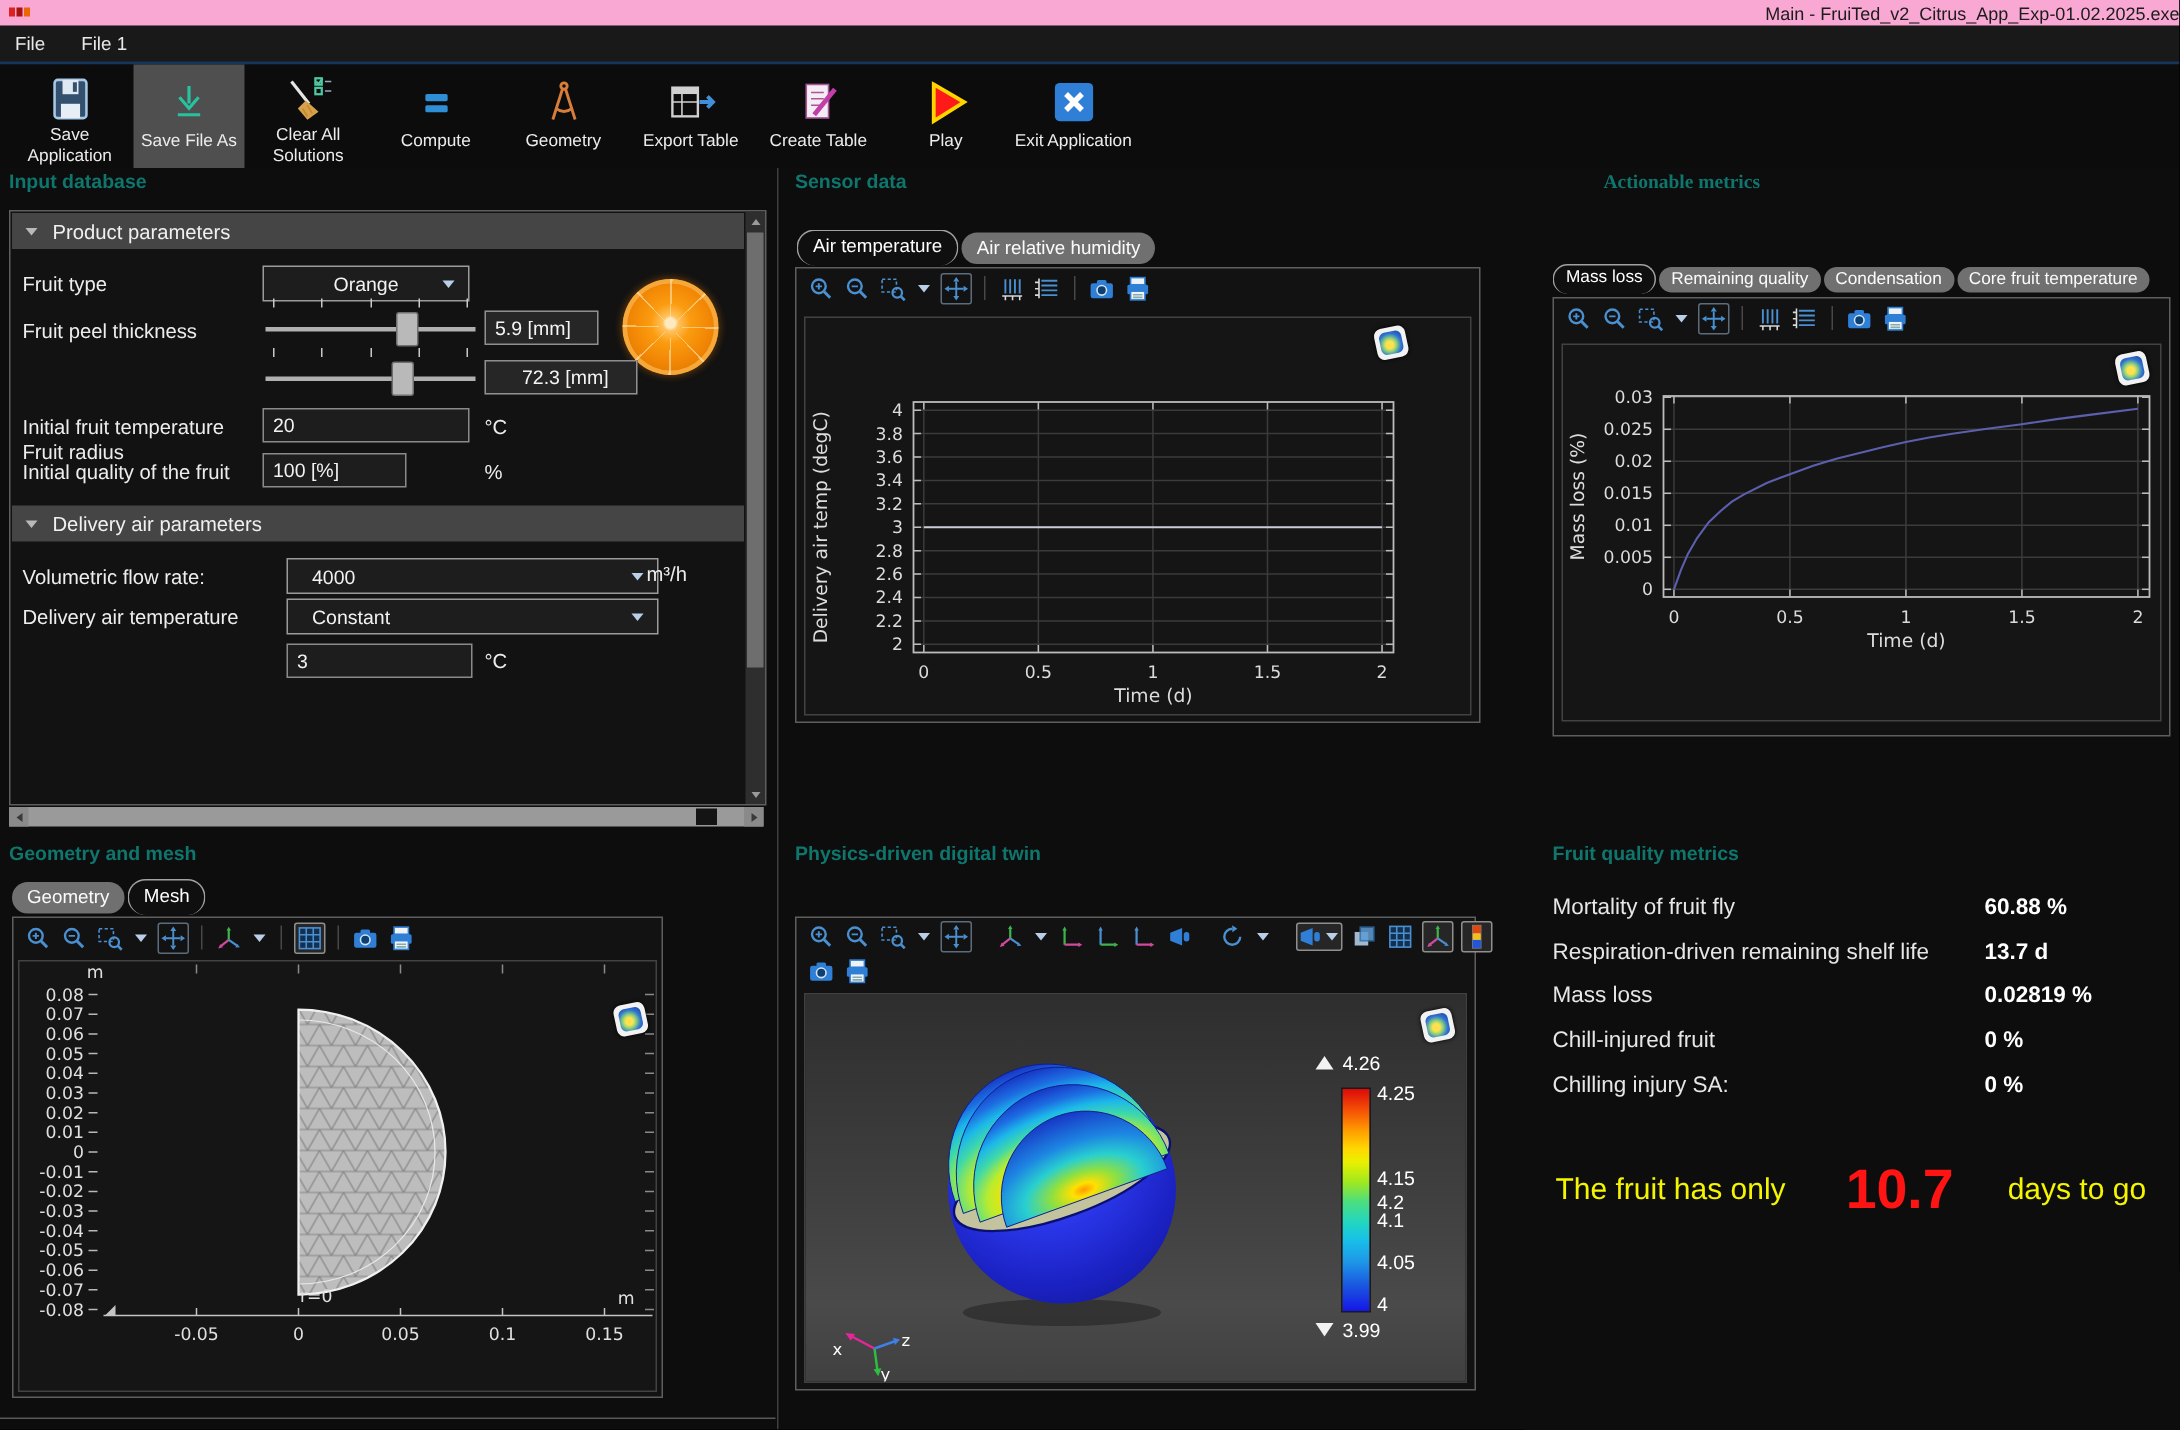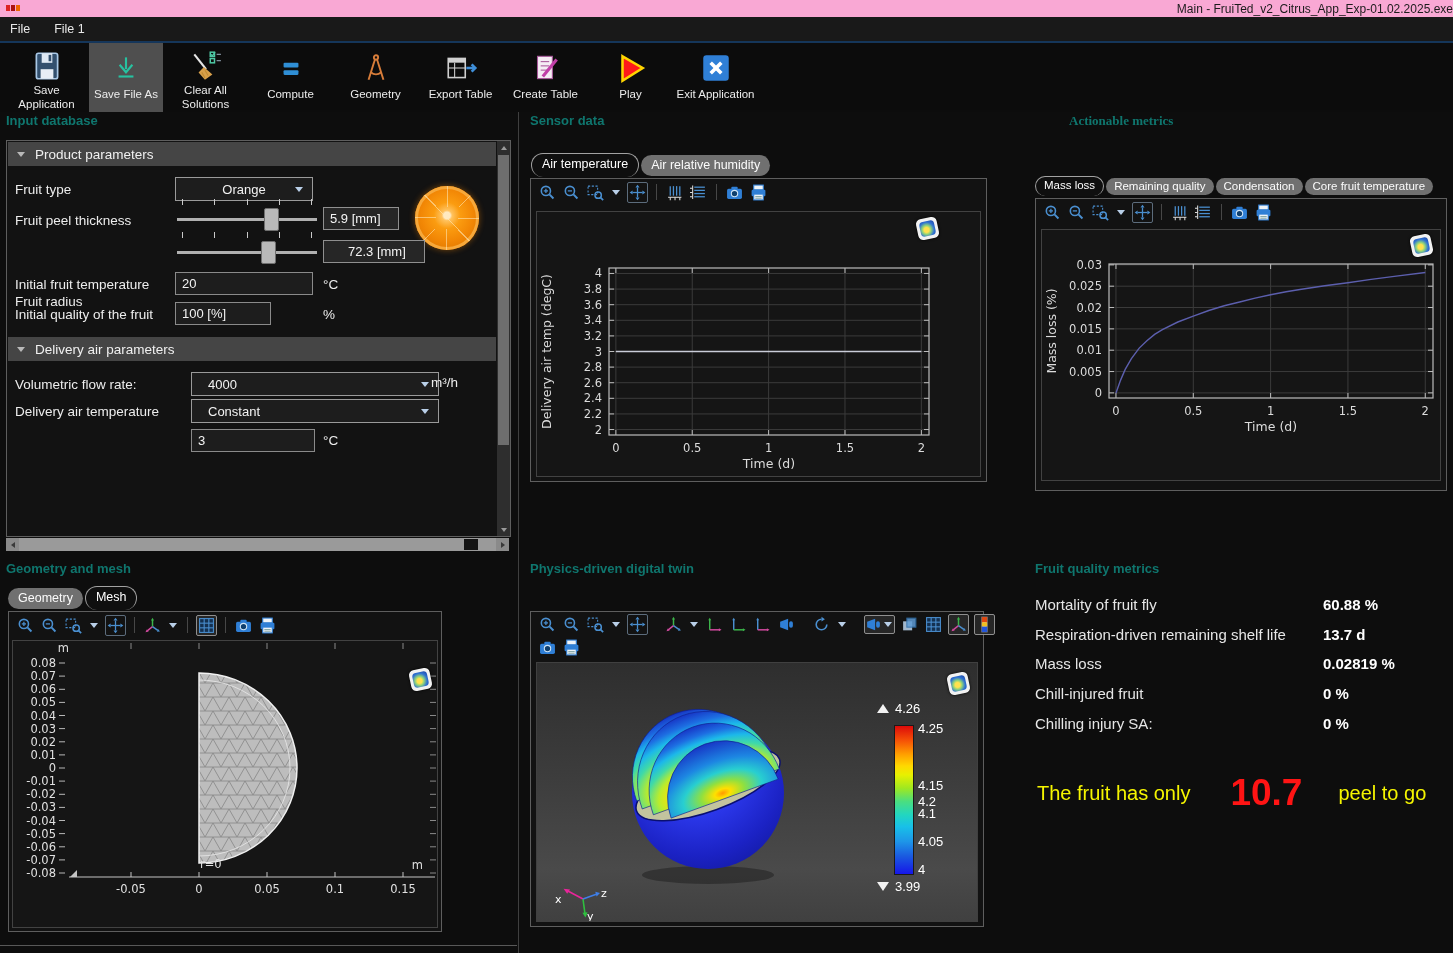--- a/index.html
+++ b/index.html
@@ -1029,16 +1029,16 @@
         <span class="qv">0 %</span>
       </div>
     <div class="qrow">
         <span class="ql">Chilling injury SA:</span>
         <span class="qv">0 %</span>
       </div>
   </div>
   <div class="alert" style="left:1037px;top:772px;">
     <span class="ap">The fruit has only</span>
     <span class="an">10.7</span>
-    <span class="as">peel to go</span>
+    <span class="as">days to go</span>
   </div>
 
 </div>
 
 </body></html>

